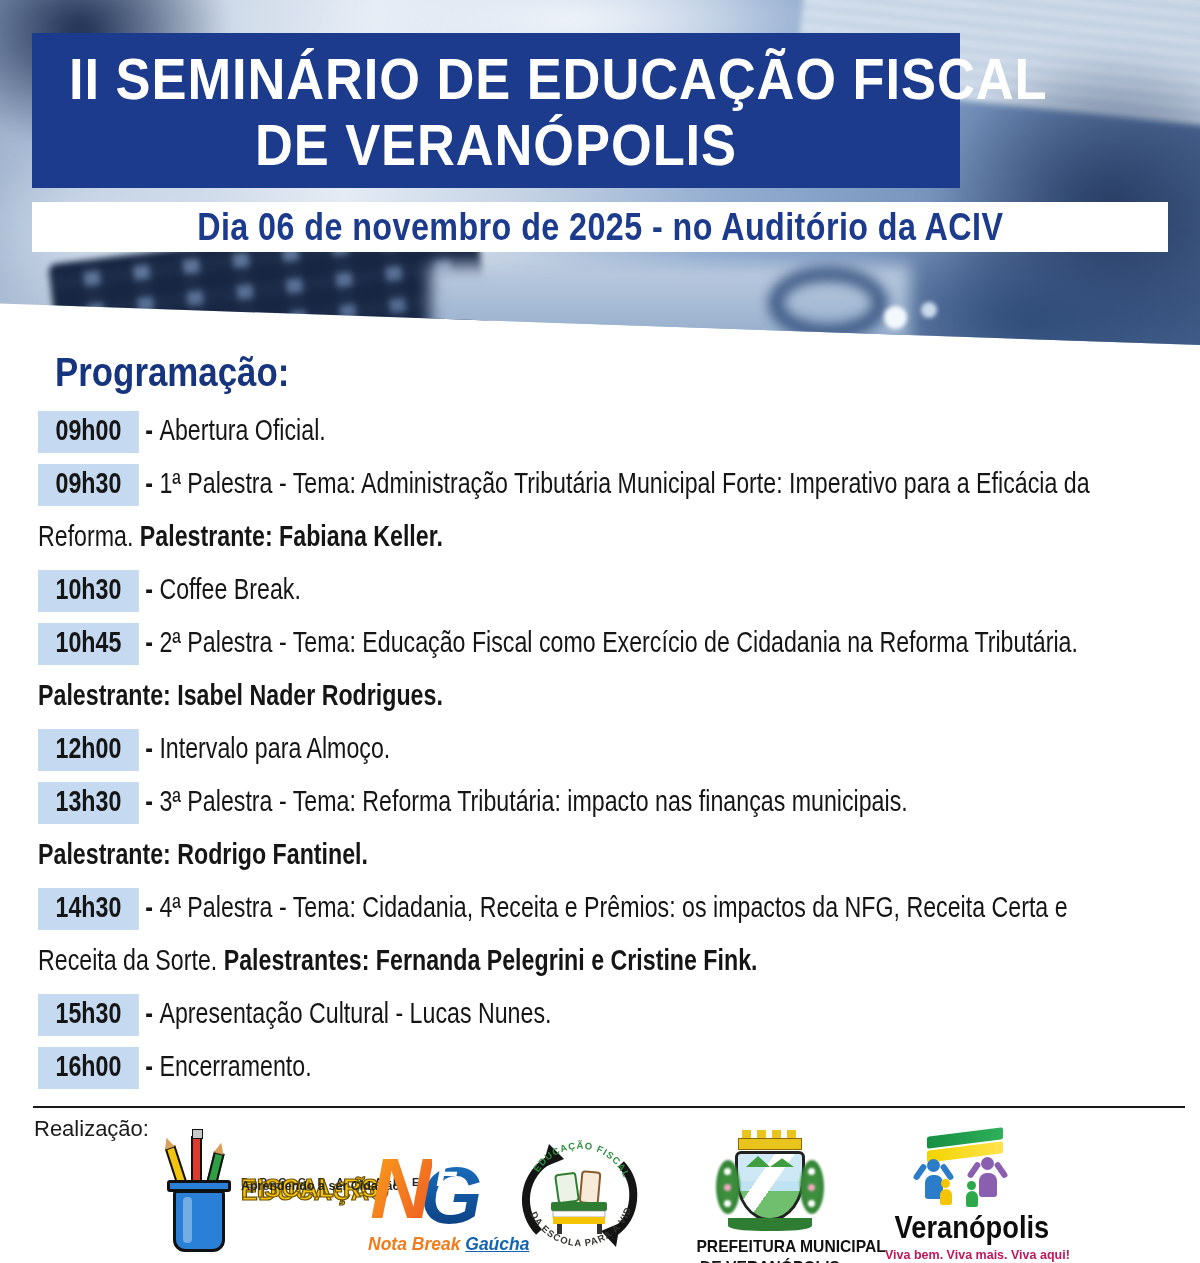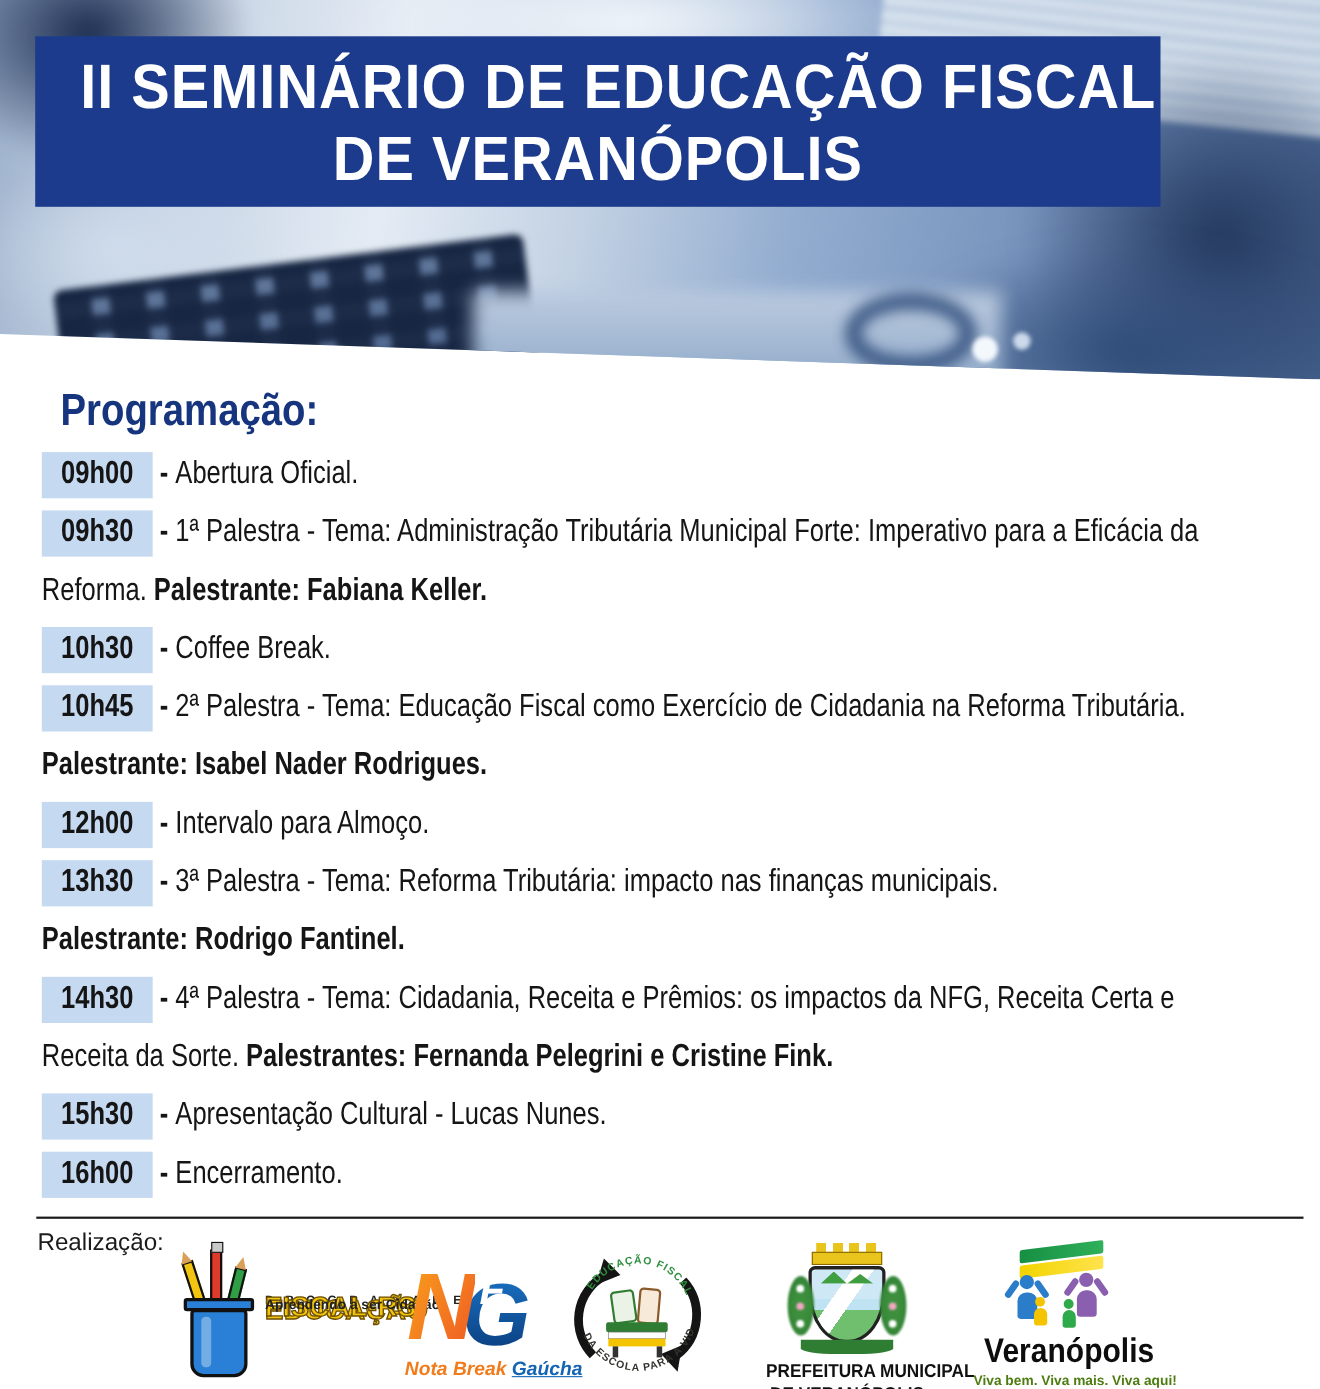--- a/index.html
+++ b/index.html
@@ -30,21 +30,21 @@
       repeating-linear-gradient(0deg, rgba(23,38,66,.92) 0 18px, rgba(23,38,66,0) 18px 32px),
       linear-gradient(#62799d,#49618a);
     filter:blur(3px); border-radius:8px; }
   .ph-desk-light { left:430px; top:265px; width:480px; height:95px;
     background:linear-gradient(#bccbdf,#8aa5c6); filter:blur(8px); }
   .ph-ring { left:768px; top:266px; width:120px; height:74px; border:16px solid #33507e;
     border-radius:50%; filter:blur(6px); opacity:.85; }
   .ph-dot1 { left:884px; top:306px; width:23px; height:23px; border-radius:50%; background:#f3f8fd; filter:blur(2px); }
   .ph-dot2 { left:921px; top:302px; width:16px; height:16px; border-radius:50%; background:#ccdaec; filter:blur(2px); }
 
-  .title-banner { position:absolute; left:32px; top:33px; width:1023px; height:155px;
+  .title-banner { position:absolute; left:32px; top:33px; width:928px; height:155px;
     background:#1c3b8c; padding-top:13px; }
   .title-line { color:#ffffff; font-weight:bold; text-align:center; font-size:57px; line-height:66px;
     letter-spacing:1px; transform:scaleX(.92); transform-origin:50% 0; white-space:nowrap; }
   .date-strip { position:absolute; left:32px; top:202px; width:1136px; height:50px; background:#ffffff;
     display:flex; align-items:center; justify-content:center; }
   .date-text { color:#1c3b8c; font-weight:bold; font-size:38px; letter-spacing:.5px;
     transform:scaleX(.85); white-space:nowrap; }
 
   
   .program-heading { margin:349px 0 0 55px; font-size:41px; line-height:46px; font-weight:bold;
@@ -126,21 +126,21 @@
   .logo-ver { left:885px; top:-14px; width:160px; height:136px; text-align:center; }
   .ver-flag { width:76px; height:27px; margin:0 auto; transform:skewY(-7deg); }
   .ver-f1 { height:12px; background:linear-gradient(90deg,#168f43,#2fb05a); border-radius:2px; }
   .ver-f2 { height:12px; background:linear-gradient(90deg,#f2d400,#ffe34d); border-radius:2px; margin-top:2px; }
   .ver-people { position:relative; height:52px; width:120px; margin:-2px auto 0; }
   .ver-people div { position:absolute; }
   .pr-head { width:13px; height:13px; border-radius:50%; }
   .pr-body { width:18px; height:24px; border-radius:8px 8px 3px 3px; }
   .pr-arm { width:6px; height:18px; border-radius:3px; }
   .ver-name { font-size:31px; font-weight:800; color:#0d0d0d; transform:scaleX(.88); white-space:nowrap; margin-top:1px; }
-  .ver-tag { font-size:12.5px; font-weight:bold; color:#4d7c0f; white-space:nowrap; margin-top:2px; }
+  .ver-tag { font-size:12.5px; font-weight:bold; color:#be185d; white-space:nowrap; margin-top:2px; }
 </style>
 </head>
 <body>
 
 <div class="poster">
 
   <div class="hero">
     <div class="photo">
       <div class="ph-dark-tl"></div>
       <div class="ph-shirt"></div>
@@ -150,20 +150,23 @@
       <div class="ph-paper-left"></div>
       <div class="ph-calc"></div>
       <div class="ph-desk-light"></div>
       <div class="ph-ring"></div>
       <div class="ph-dot1"></div>
       <div class="ph-dot2"></div>
     </div>
     <div class="title-banner">
       <div class="title-line">II SEMINÁRIO DE EDUCAÇÃO FISCAL</div>
       <div class="title-line">DE VERANÓPOLIS</div>
+    </div>
+    <div class="date-strip">
+      <span class="date-text">Dia 06 de novembro de 2025 - no Auditório da ACIV</span>
     </div>
   </div>
 
   <h2 class="program-heading">Programação:</h2>
   <div id="schedule" class="schedule">
       <p class="row"><span class="chip">09h00</span><span class="dash"> - </span><span>Abertura Oficial.</span></p>
       <p class="row"><span class="chip">09h30</span><span class="dash"> - </span><span>1ª Palestra - Tema: Administração Tributária Municipal Forte: Imperativo para a Eficácia da
 Reforma. </span><span class="b">Palestrante: Fabiana Keller.</span></p>
       <p class="row"><span class="chip">10h30</span><span class="dash"> - </span><span>Coffee Break.</span></p>
       <p class="row"><span class="chip">10h45</span><span class="dash"> - </span><span>2ª Palestra - Tema: Educação Fiscal como Exercício de Cidadania na Reforma Tributária.

